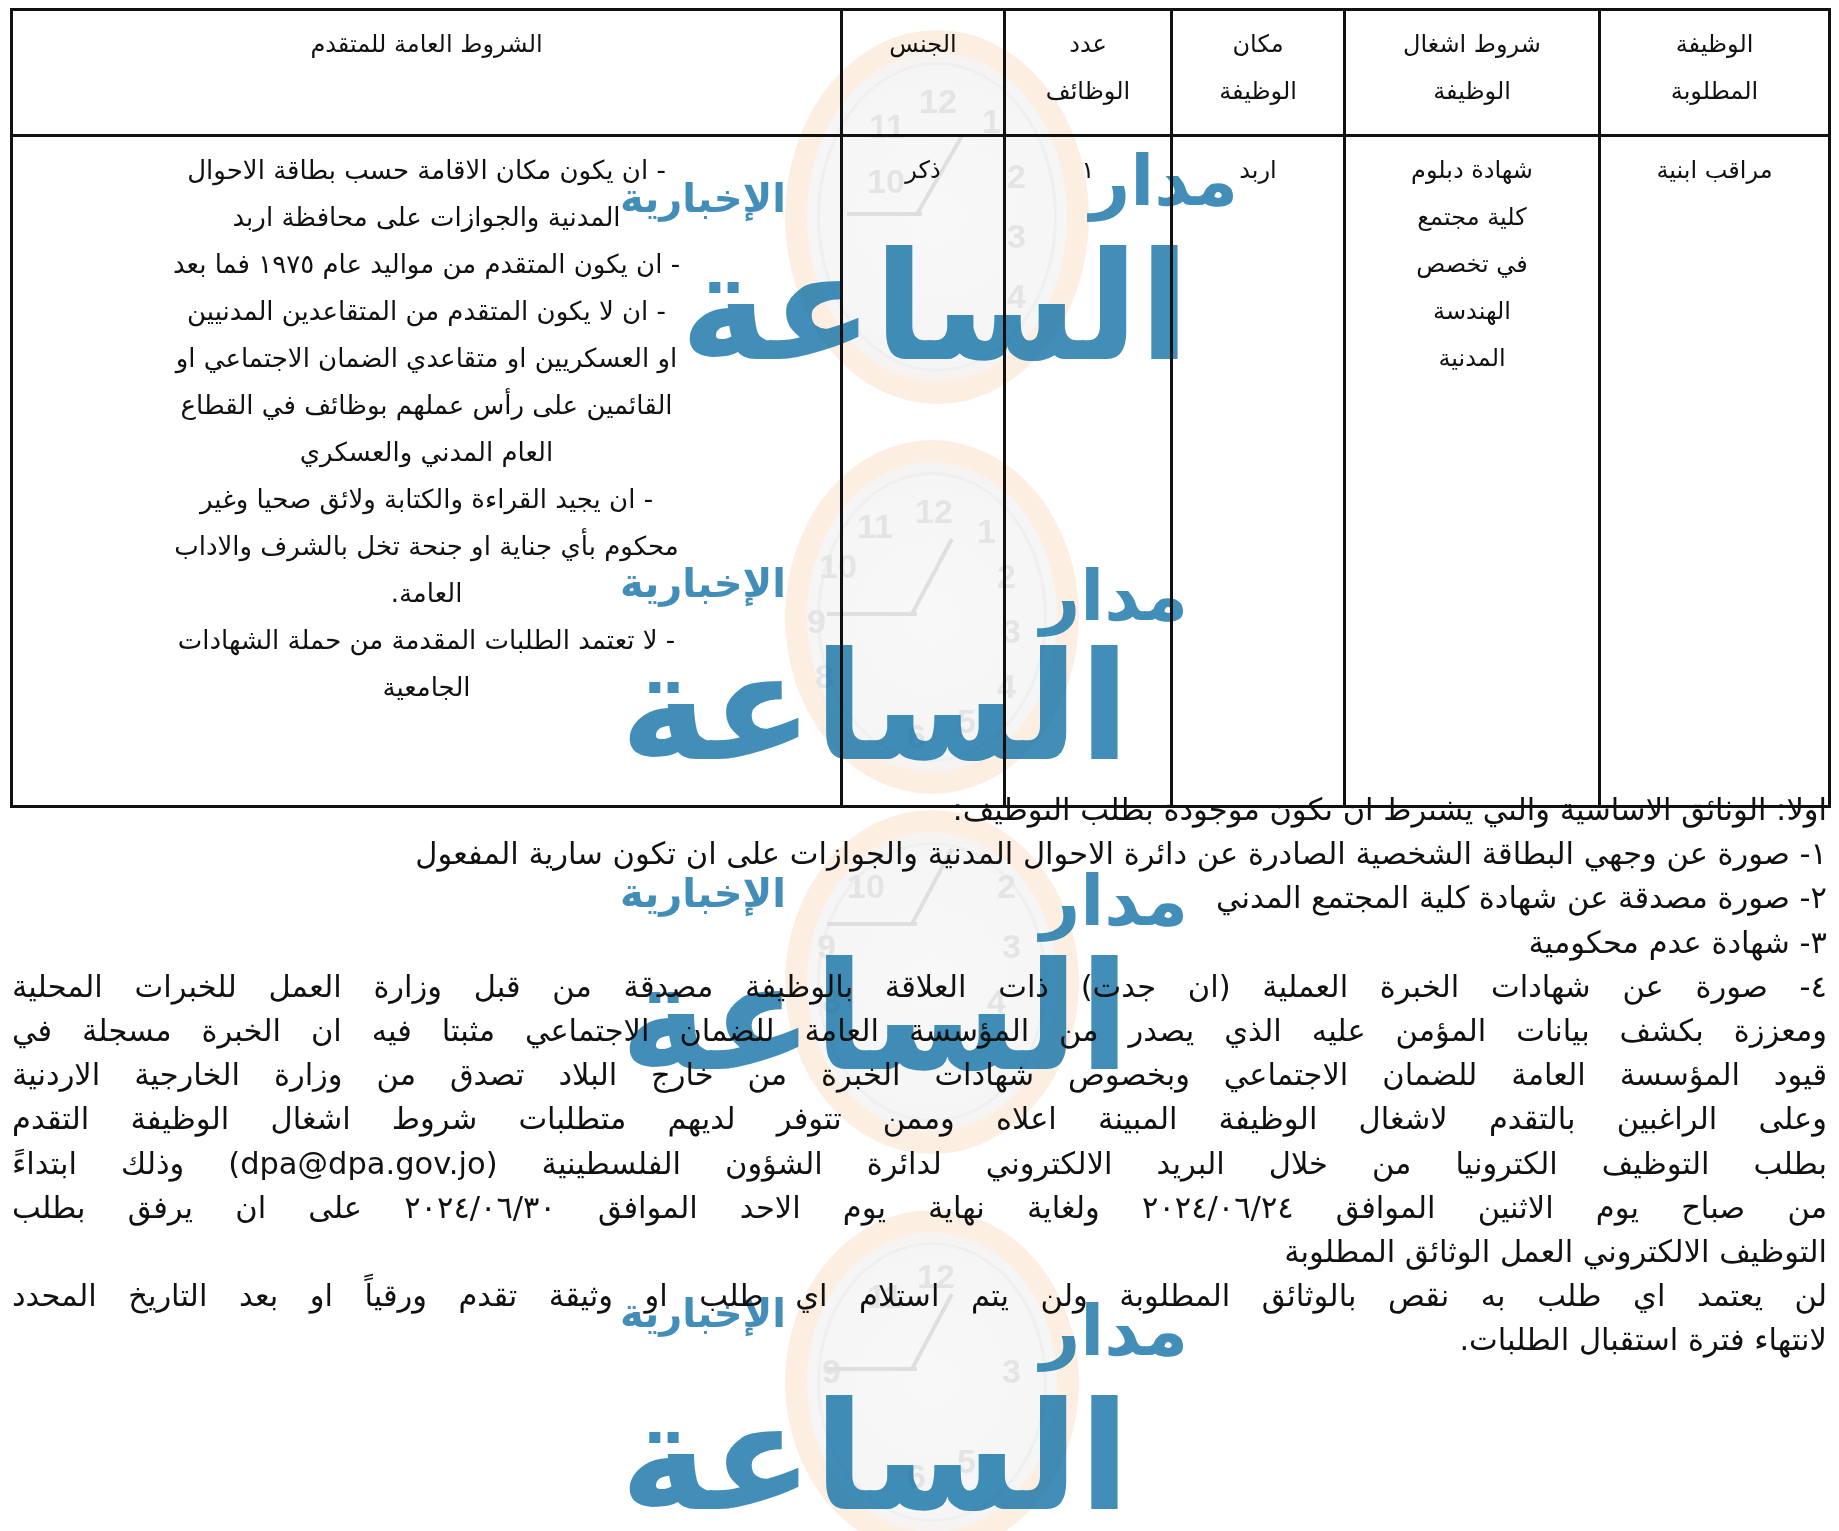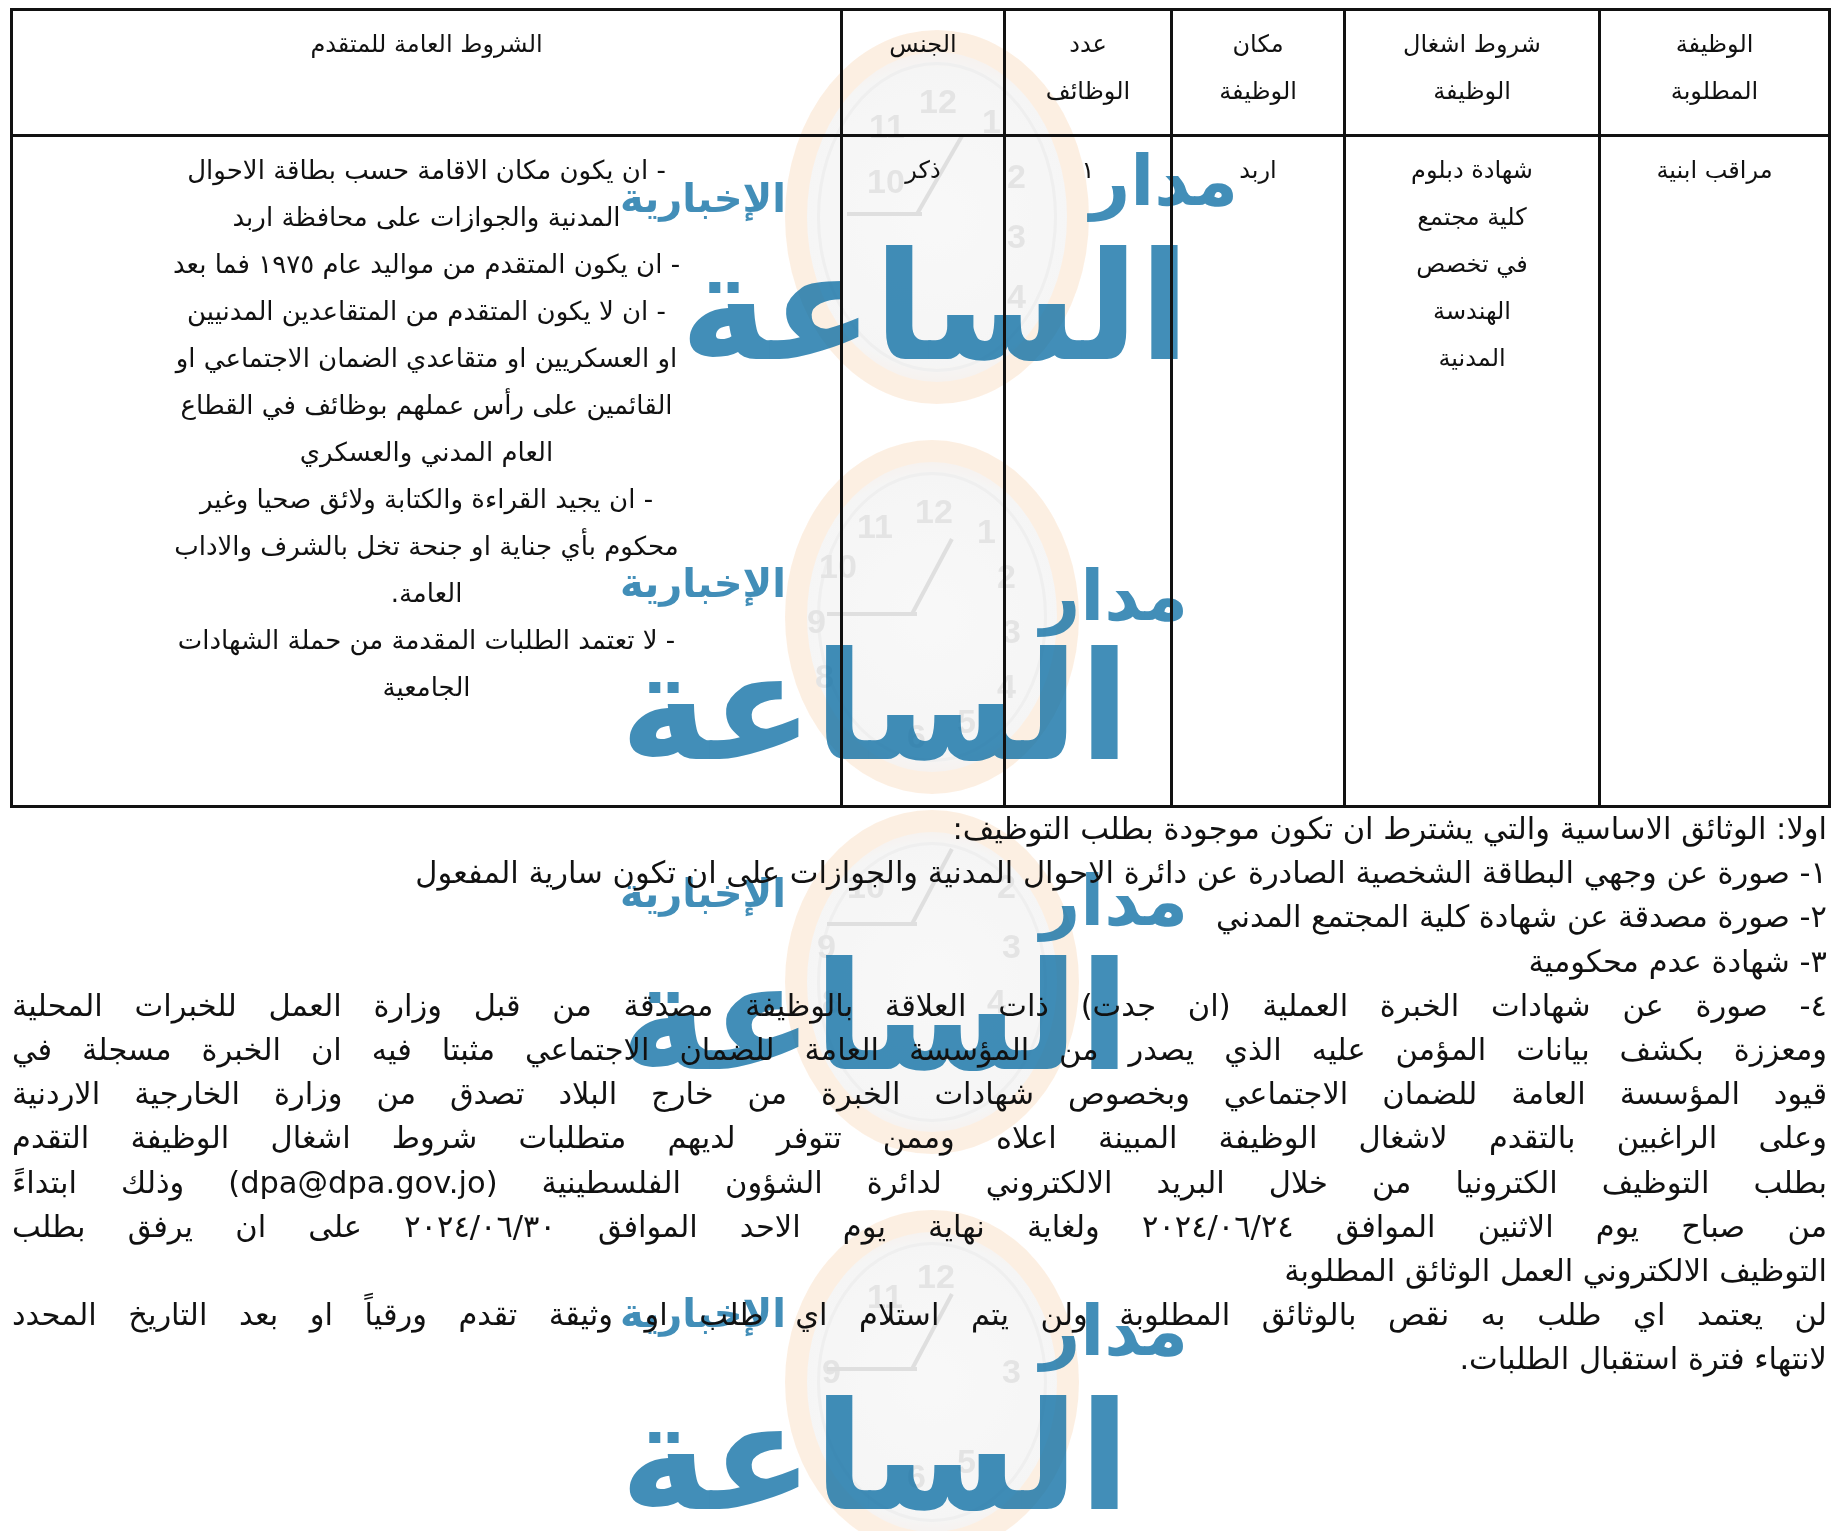--- a/index.html
+++ b/index.html
@@ -32,21 +32,21 @@
     border-collapse: collapse; direction: rtl; table-layout: fixed;
   }
   table.jobs th, table.jobs td {
     border: 3px solid #111; vertical-align: top; text-align: center;
     font-weight: normal; font-size: 24px; line-height: 47px; padding: 10px 8px;
   }
   table.jobs th { height: 103px; }
   .cell-lines div { white-space: nowrap; }
 
   .body-text {
-    position: absolute; left: 12px; right: 12px; top: 807px;
+    position: absolute; left: 12px; right: 12px; top: 788px;
     direction: rtl; text-align: right; font-size: 30.5px; line-height: 44.2px;
   }
   .body-text .line { white-space: nowrap; }
   .body-text .justify { text-align: justify; text-align-last: justify; }
 </style>
 </head>
 <body>
 
 <div class="watermark" style="left:600px; top:20px; width:700px; height:380px;">
   <div class="wm-clock" style="left:185px; top:10px; width:260px; height:330px;">

